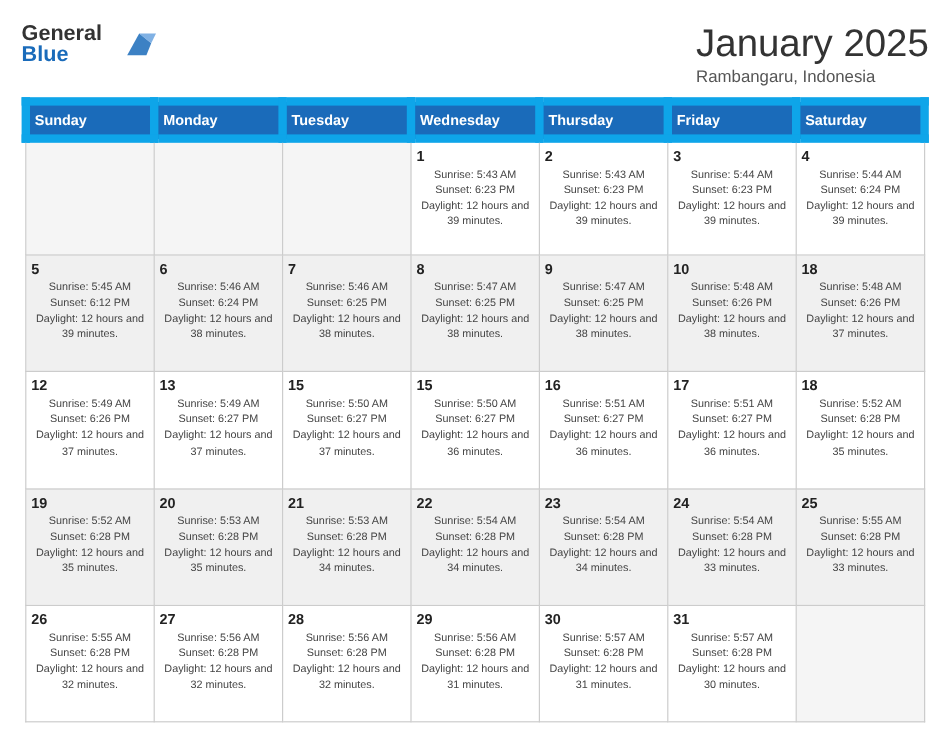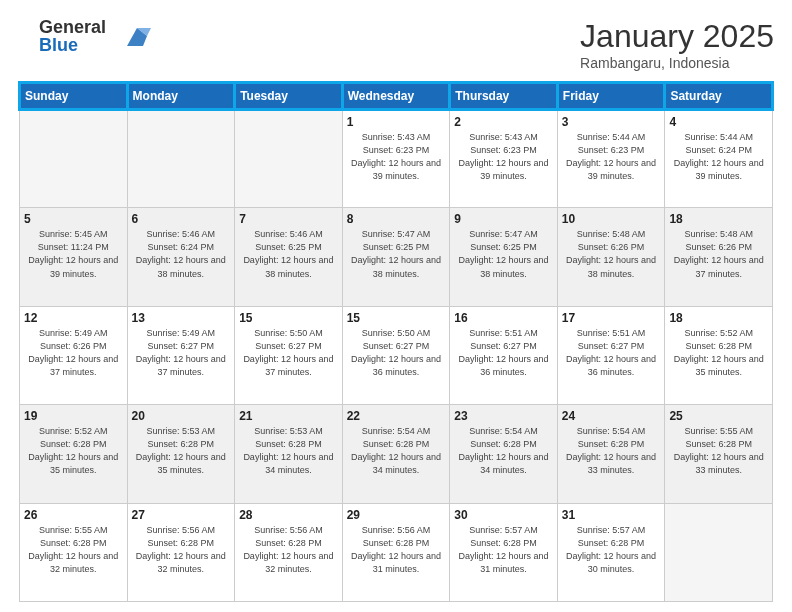--- a/index.html
+++ b/index.html
@@ -20,21 +20,20 @@
     .header {
       display: flex;
       justify-content: space-between;
       align-items: flex-start;
       margin-bottom: 10px;
     }
     .logo {
       display: flex;
       align-items: center;
       gap: 15px;
-      margin-left: 21px;
     }
     .logo-text {
       display: flex;
       flex-direction: column;
       line-height: 1;
     }
     .logo-general {
       font-size: 18px;
       font-weight: bold;
       color: #333;
@@ -67,21 +66,21 @@
       width: 100%;
       table-layout: fixed;
     }
     .calendar th {
       background: #1a6bba;
       color: #fff;
       font-size: 12px;
       font-weight: bold;
       padding: 5px 4px;
       text-align: left;
-      border: 3px solid #0ea5e9;
+      border: 7px solid #0ea5e9;
     }
     .calendar td {
       vertical-align: top;
       border: 1px solid #ccc;
       padding: 4px 4px 3px 4px;
       font-size: 9.5px;
       color: #333;
       background: #fff;
       height: 88px;
     }
@@ -166,21 +165,21 @@
             <span class="day-num">4</span>
             <div class="day-info" style="white-space: pre-line;">Sunrise: 5:44 AM
 Sunset: 6:24 PM
 Daylight: 12 hours and 39 minutes.</div>
           </td>
         </tr>
         <tr class="row-shade">
           <td>
             <span class="day-num">5</span>
             <div class="day-info" style="white-space: pre-line;">Sunrise: 5:45 AM
-Sunset: 11:24 PM
+Sunset: 6:12 PM
 Daylight: 12 hours and 39 minutes.</div>
           </td>
           <td>
             <span class="day-num">6</span>
             <div class="day-info" style="white-space: pre-line;">Sunrise: 5:46 AM
 Sunset: 6:24 PM
 Daylight: 12 hours and 38 minutes.</div>
           </td>
           <td>
             <span class="day-num">7</span>

